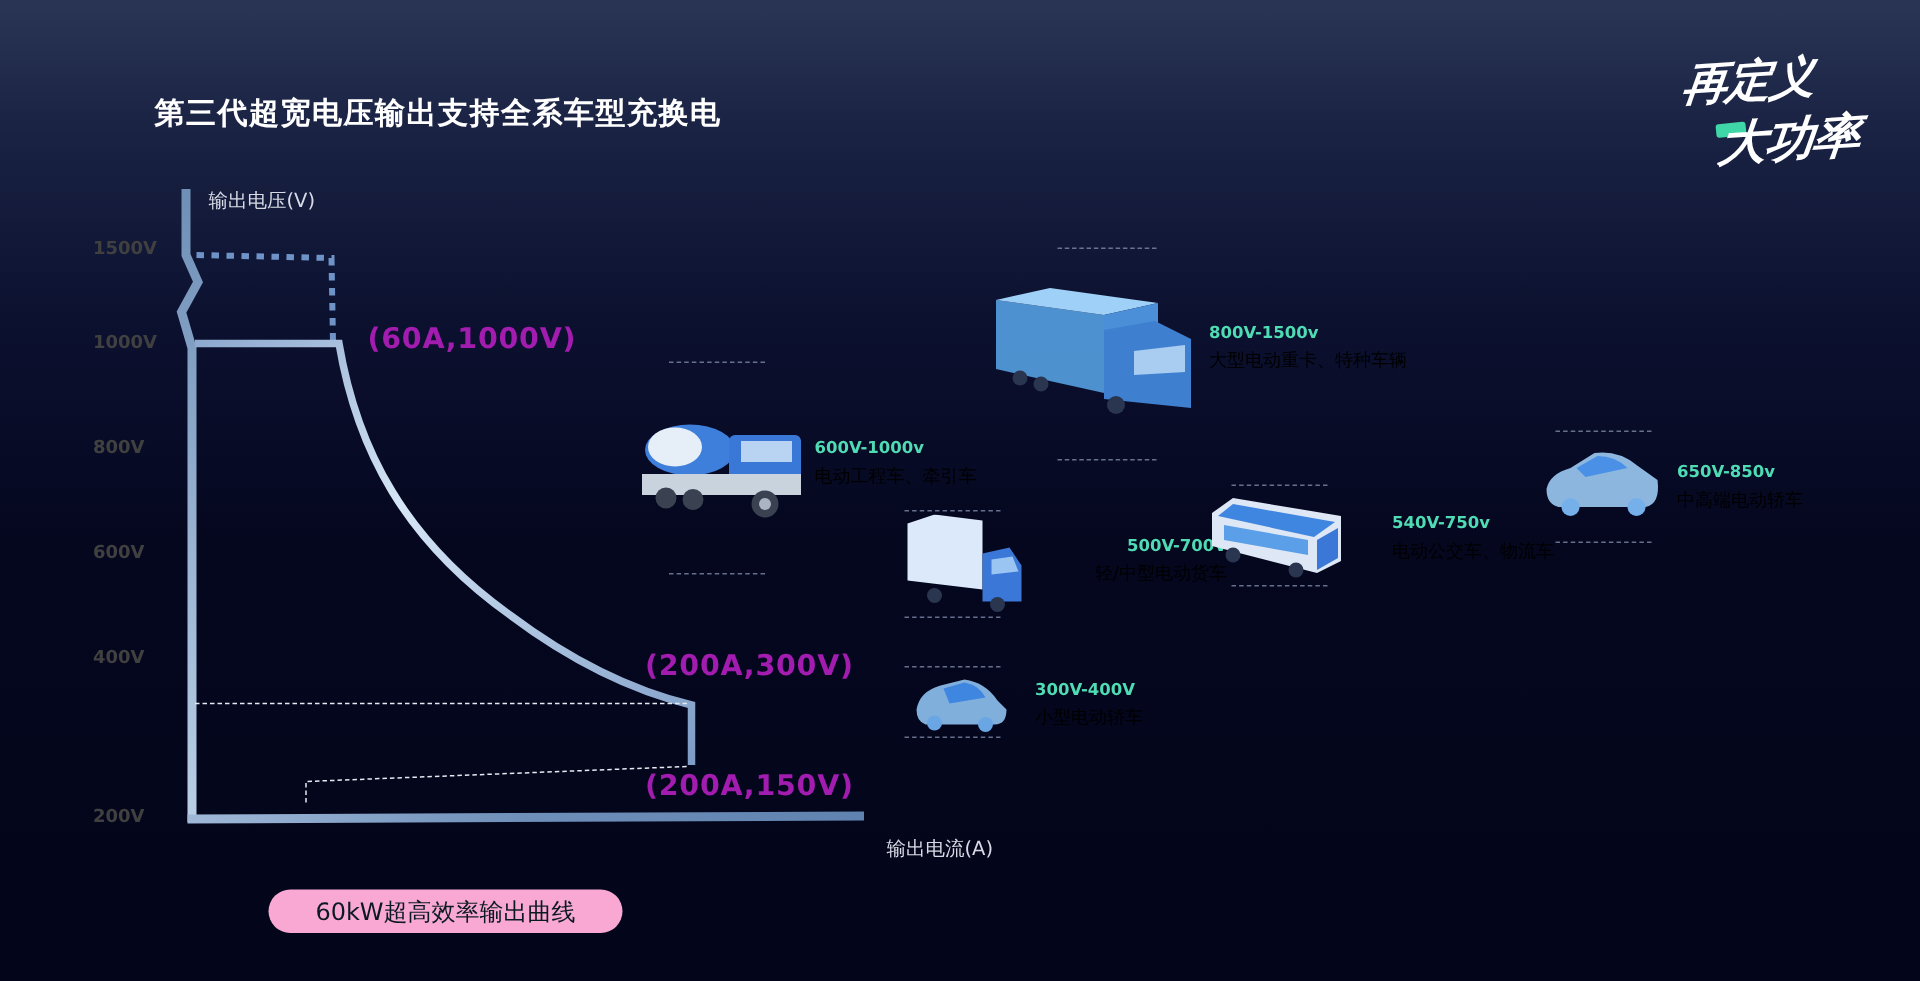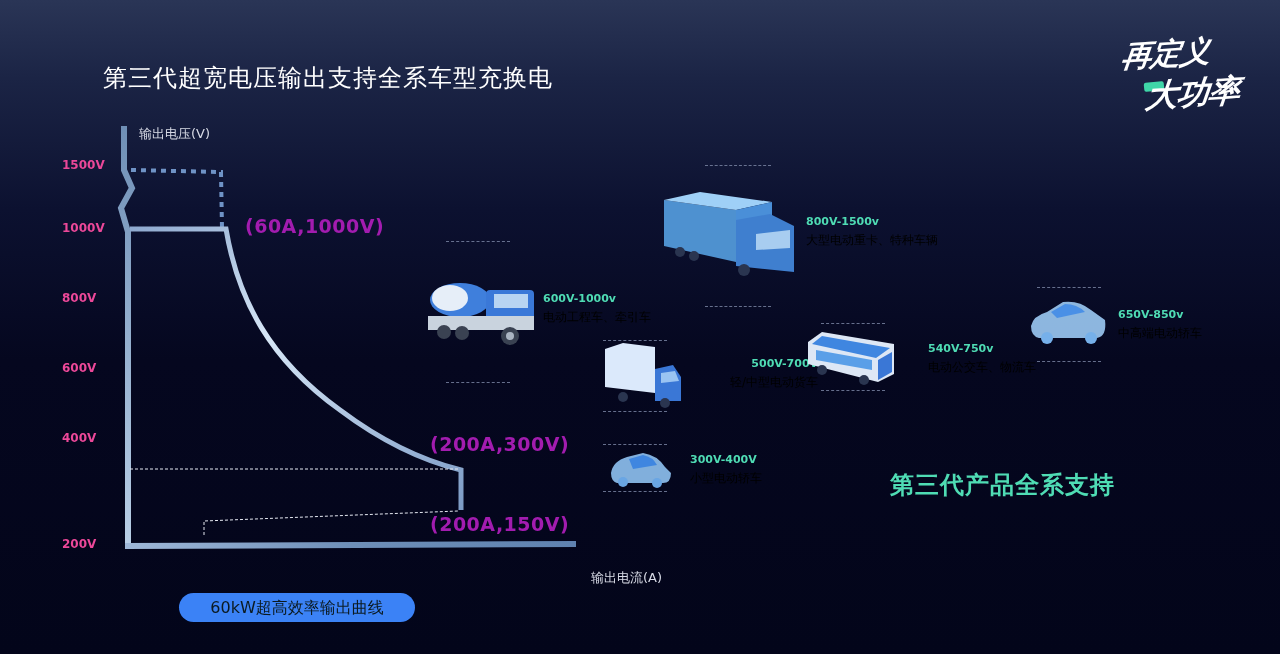--- a/index.html
+++ b/index.html
@@ -6,46 +6,46 @@
     html, body { width: 1280px; height: 654px; overflow: hidden; }
     body {
       position: relative;
       font-family: "DejaVu Sans", "Liberation Sans", sans-serif;
       background: linear-gradient(180deg, #2a3556 0%, #1b2445 12%, #0c1130 32%, #05071f 55%, #03051a 100%);
       color: #fff;
     }
     .abs { position: absolute; }
     .title {
       left: 103px; top: 62px;
-      font-size: 24px; font-weight: normal; letter-spacing: 1px;
+      font-size: 20px; font-weight: bold; letter-spacing: 1px;
       color: #ffffff; white-space: nowrap;
     }
     .logo { left: 1118px; top: 32px; width: 130px; height: 90px; }
     .logo .l1 {
       position: absolute; left: 4px; top: 2px;
       font-size: 30px; font-weight: bold; font-style: italic; color: #fff;
       transform: skewX(-10deg) rotate(-4deg); letter-spacing: -1px;
       font-family: "DejaVu Serif", serif;
     }
     .logo .l2 {
       position: absolute; left: 28px; top: 40px;
       font-size: 32px; font-weight: bold; font-style: italic; color: #fff;
       transform: skewX(-10deg) rotate(-4deg); letter-spacing: -1px;
       font-family: "DejaVu Serif", serif;
     }
     .logo .tag {
       position: absolute; left: 26px; top: 50px; width: 20px; height: 9px;
       background: #3fd6a8; border-radius: 2px; transform: rotate(-6deg);
     }
     .axis-label { font-size: 13px; color: #d8dbe6; white-space: nowrap; }
-    .tick { font-size: 12px; font-weight: bold; color: #ec4899; left: 62px; white-space: nowrap; }
+    .tick { font-size: 12px; font-weight: bold; color: #404040; left: 62px; white-space: nowrap; }
     .point-label { font-size: 19px; font-weight: bold; color: #a21caf; white-space: nowrap; letter-spacing: 0.5px; }
     .pill {
       left: 179px; top: 593px; width: 236px; height: 29px;
-      background: #3b82f6; border-radius: 15px;
+      background: #f9a8d4; border-radius: 15px;
       color: #0b1a20; font-size: 16px; text-align: center; line-height: 29px;
       white-space: nowrap;
     }
     .vehicle-range { font-size: 11px; font-weight: bold; color: #4fdcb4; white-space: nowrap; }
     .vehicle-name { font-size: 12px; color: #000000; white-space: nowrap; margin-top: 4px; }
     .dash {
       height: 0; border-top: 1px dashed #7f8aa8; opacity: 0.8;
     }
     .highlight {
       left: 890px; top: 465px;
@@ -97,21 +97,21 @@
 
   <g>
     <path d="M130,229 L226,229 C238,300 270,360 340,410 C380,440 420,460 461,470 L461,510" fill="none" stroke="url(#curveGrad)" stroke-width="5"></path>
   </g>
 
   <line x1="130" y1="469" x2="458" y2="469" stroke="#e6e9f2" stroke-width="1" stroke-dasharray="3,2"></line>
   <polyline points="204,535 204,521 458,511" fill="none" stroke="#e6e9f2" stroke-width="1" stroke-dasharray="3,2"></polyline>
 </svg>
 
 <div class="abs axis-label" style="left:139px; top:125px;">输出电压(V)</div>
-<div class="abs axis-label" style="left:591px; top:557px;margin-top:12px;">输出电流(A)</div>
+<div class="abs axis-label" style="left:591px; top:557px;">输出电流(A)</div>
 
 <div class="abs tick" style="top:158px;">1500V</div>
 <div class="abs tick" style="top:221px;">1000V</div>
 <div class="abs tick" style="top:291px;">800V</div>
 <div class="abs tick" style="top:361px;">600V</div>
 <div class="abs tick" style="top:431px;">400V</div>
 <div class="abs tick" style="top:500px;margin-top:37px;">200V</div>
 
 <div class="abs point-label" style="left:245px; top:215px;">(60A,1000V)</div>
 <div class="abs point-label" style="left:430px; top:433px;">(200A,300V)</div>
@@ -216,14 +216,13 @@
     <circle cx="20" cy="42" r="6" fill="#76b0ea"></circle>
       <circle cx="64" cy="42" r="6" fill="#76b0ea"></circle>
   </svg>
 </div>
 <div class="abs" style="left:1118px; top:308px;">
   <div class="vehicle-range">650V-850v</div>
   <div class="vehicle-name">中高端电动轿车</div>
 </div>
 
 <div class="abs highlight">
-  <div>第三代产品全系支持</div>
 </div>
 
 </body></html>

